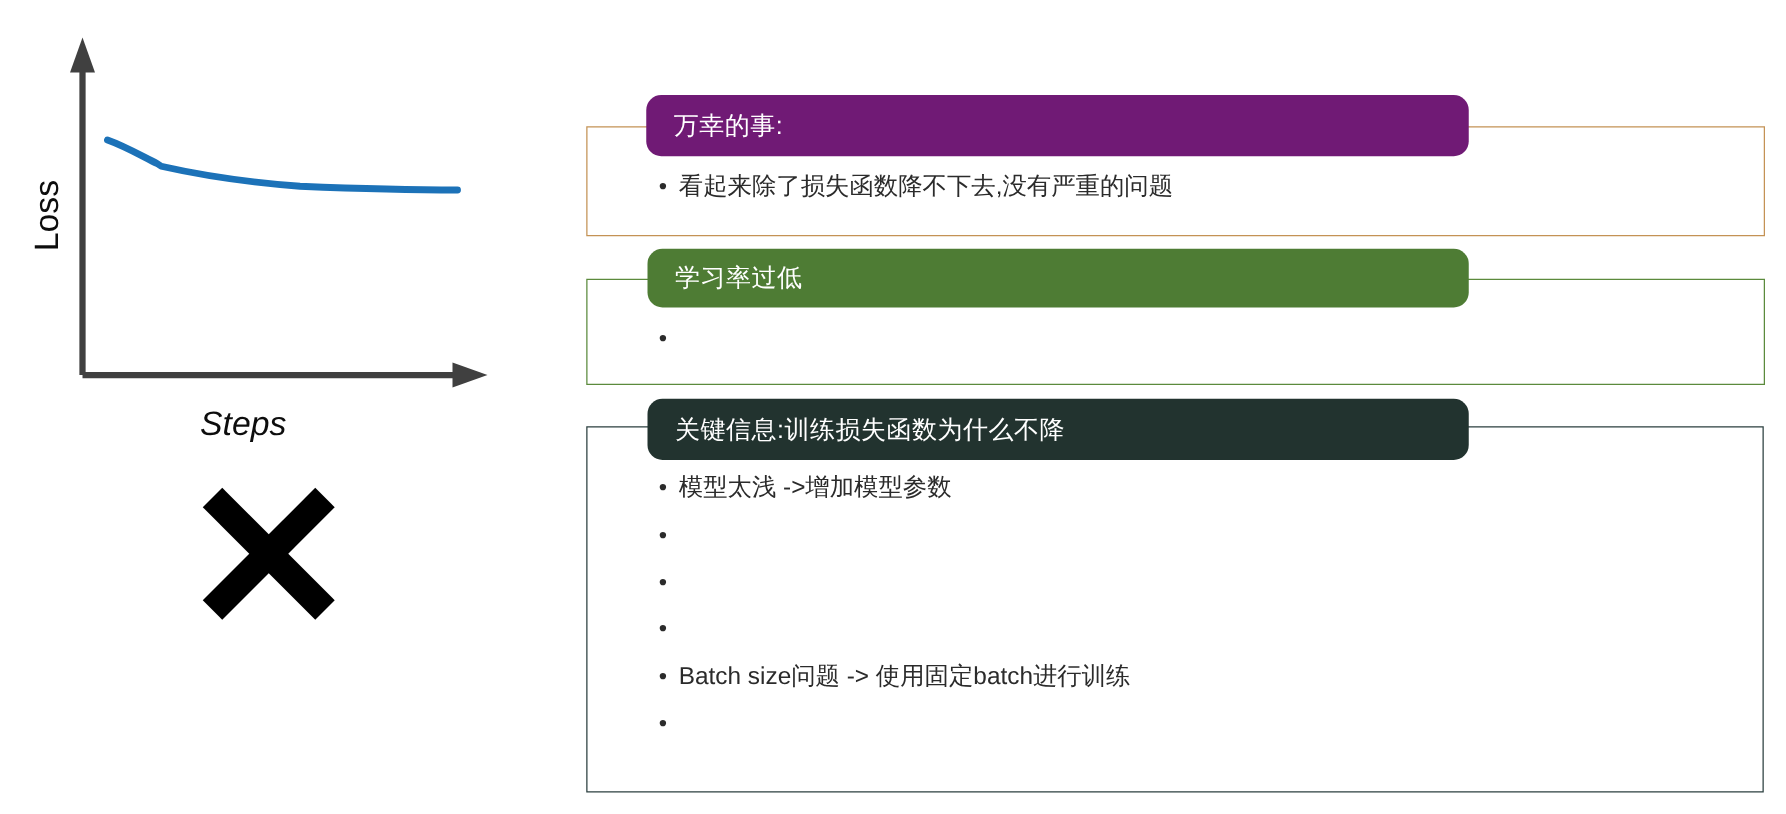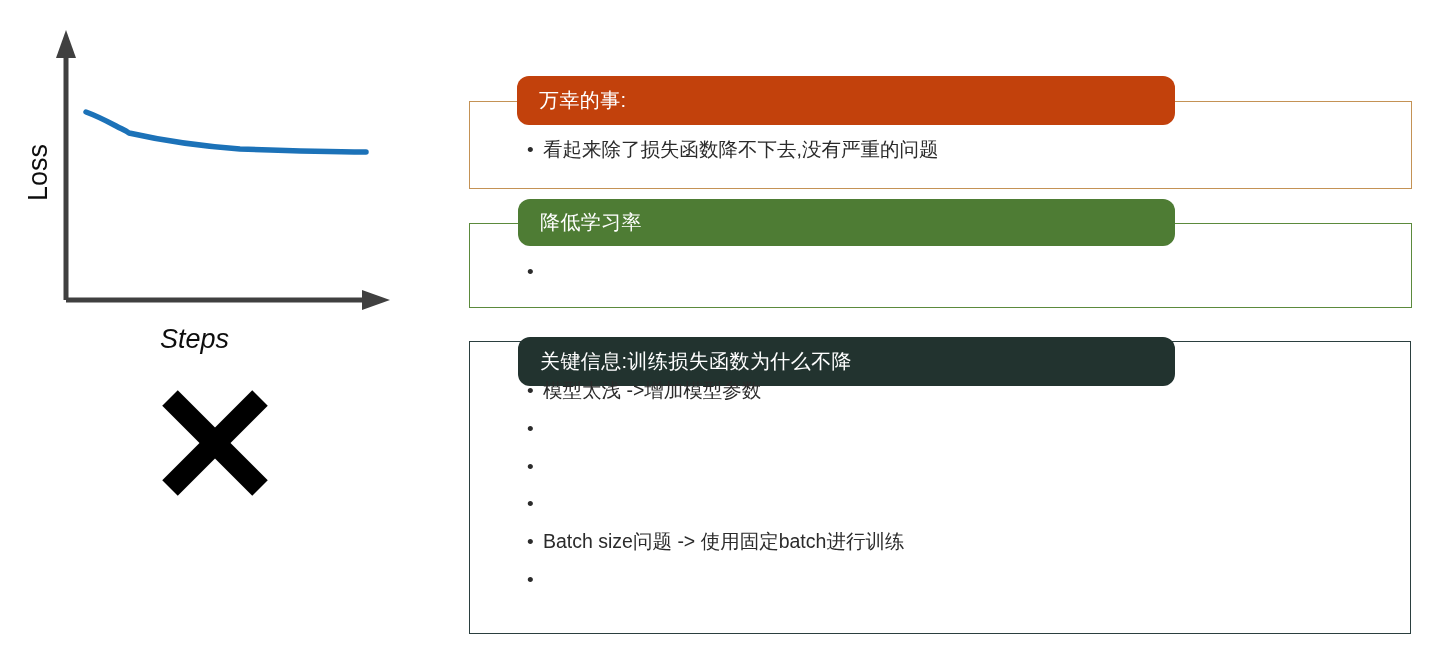--- a/index.html
+++ b/index.html
@@ -142,21 +142,21 @@
   
   #callout-3-box {
     left: 469px;
     top: 341px;
     width: 942px;
     height: 293px;
     border: 1.6px solid #2b3f3f;
   }
   #callout-3-header {
     left: 518px;
-    top: 337px;
+    top: 319px;
     width: 657px;
     height: 49px;
     background: #22332f;
   }
   #callout-3-body {
     left: 527px;
     top: 381px;
     width: 880px;
   }
   #callout-3-body .bullet-row {
@@ -187,33 +187,33 @@
 
   <div id="x-axis-label" class="axis-label">Steps</div>
 
   <svg id="cross-mark" viewBox="0 0 114 114">
     <line x1="12" y1="12" x2="102" y2="102" stroke="#000000" stroke-width="22" stroke-linecap="butt"></line>
     <line x1="102" y1="12" x2="12" y2="102" stroke="#000000" stroke-width="22" stroke-linecap="butt"></line>
   </svg>
 </div>
 
 <div id="callout-1-box" class="callout-box" style="border-color: rgb(196, 146, 85);"></div>
-<div id="callout-1-header" class="callout-header" style="background: #c2410c;">
+<div id="callout-1-header" class="callout-header" style="background: #701a75;">
   <span>万幸的事:</span>
 </div>
 <div id="callout-1-body" class="callout-body">
   <div class="bullet-row">
     <span class="bullet-dot">•</span>
     <span class="bullet-text">看起来除了损失函数降不下去,没有严重的问题</span>
   </div>
 </div>
 
 <div id="callout-2-box" class="callout-box" style="border-color: rgb(91, 138, 60);"></div>
 <div id="callout-2-header" class="callout-header" style="background: rgb(78, 124, 52);">
-  <span>降低学习率</span>
+  <span>学习率过低</span>
 </div>
 <div id="callout-2-body" class="callout-body">
   <div class="bullet-row">
     <span class="bullet-dot">•</span>
   </div>
 </div>
 
 <div id="callout-3-box" class="callout-box" style="border-color: rgb(43, 63, 63);"></div>
 <div id="callout-3-header" class="callout-header" style="background: rgb(34, 51, 47);">
   <span>关键信息:训练损失函数为什么不降</span>

